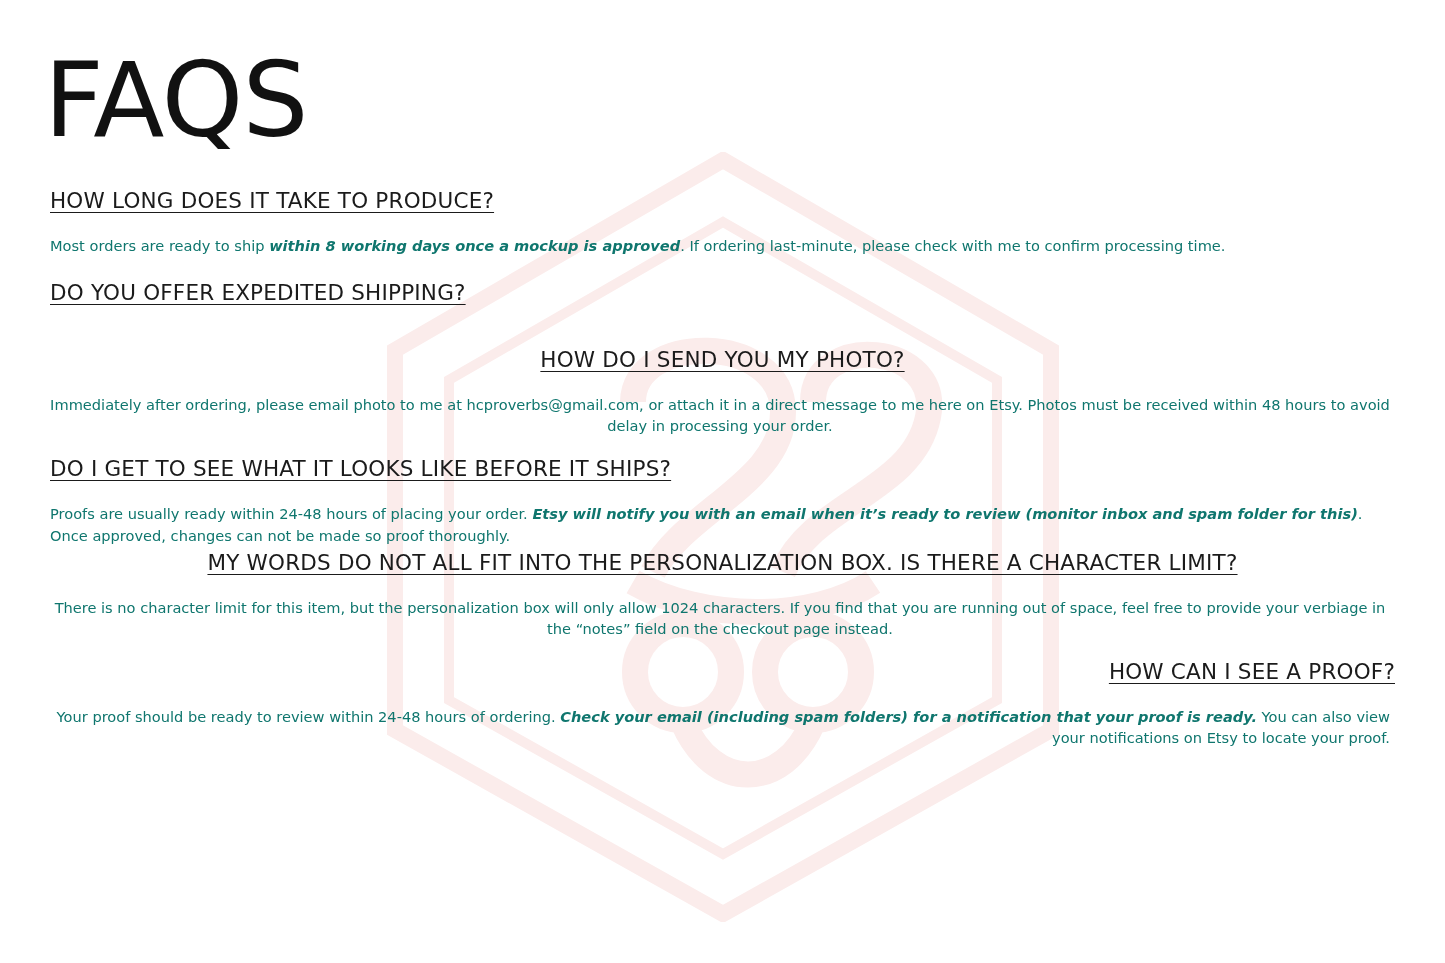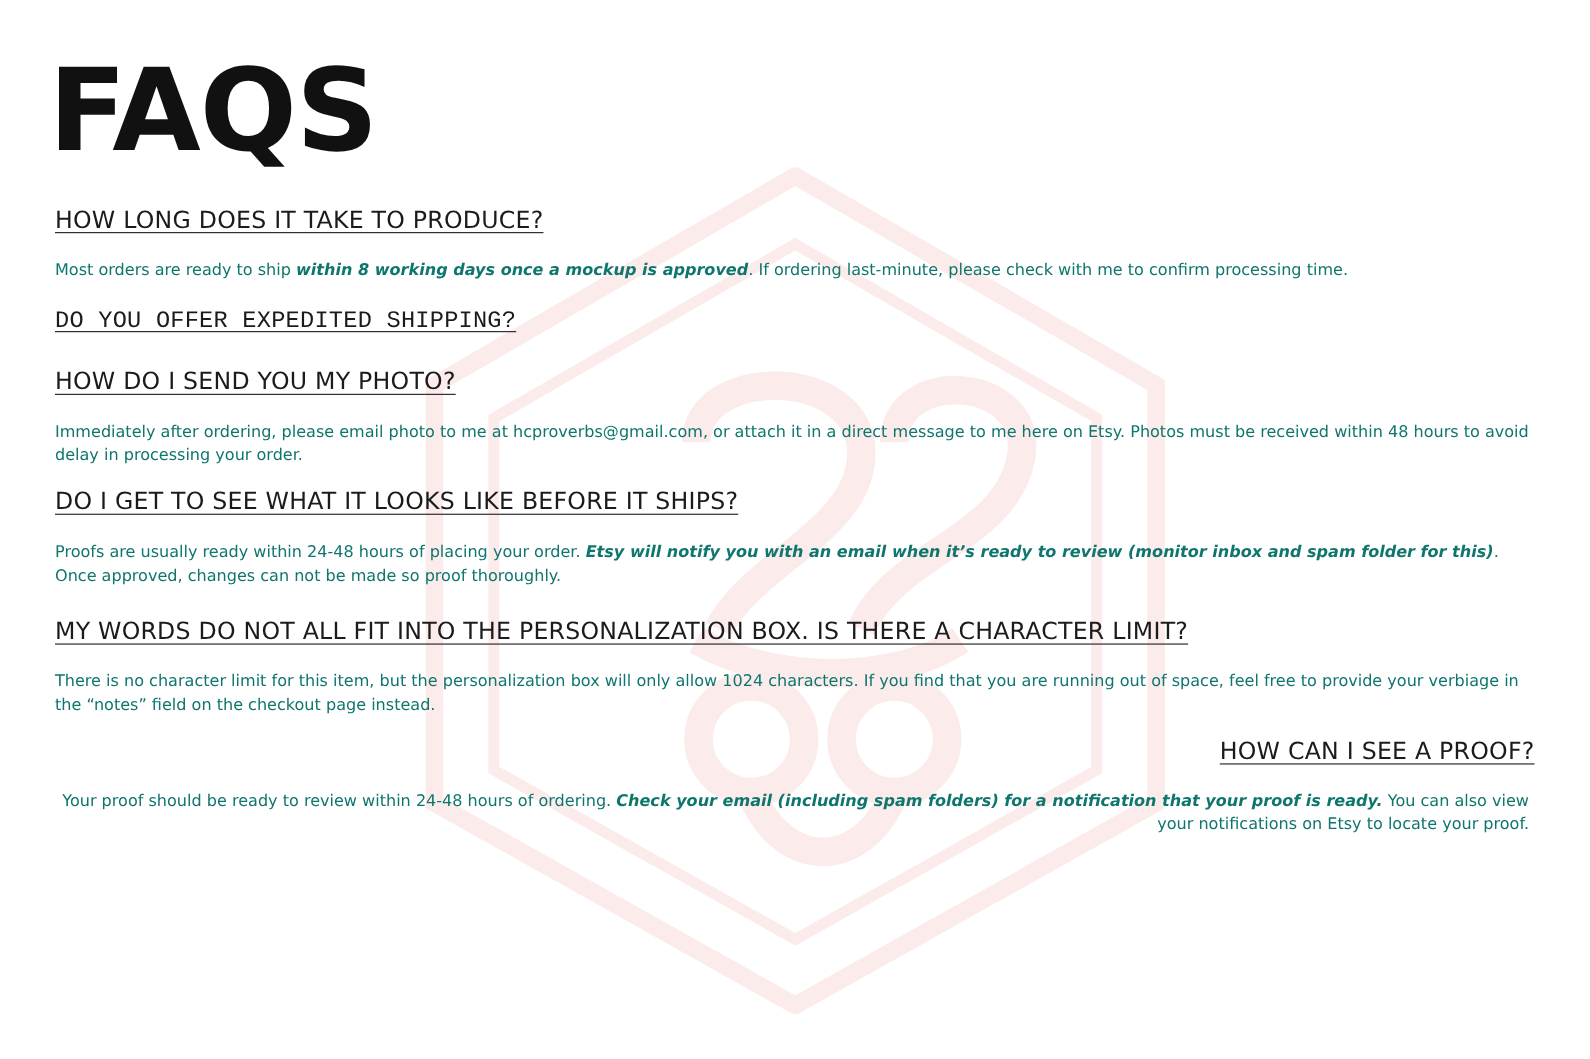--- a/index.html
+++ b/index.html
@@ -32,21 +32,21 @@
   .page {
     position: relative;
     z-index: 1;
     padding: 0;
   }
 
   .title {
     font-family: "DejaVu Sans", "Liberation Sans", sans-serif;
     font-size: 104px;
     line-height: 1;
-    font-weight: 700;
+    font-weight: 400;
     letter-spacing: -1px;
     color: #111111;
     position: absolute;
     left: 44px;
     top: 48px;
   }
 
   .faq-list {
     position: absolute;
     left: 50px;
@@ -77,24 +77,24 @@
     margin: 0 0 0 0;
     max-width: 1340px;
   }
 
   .a b {
     font-weight: bold;
     font-style: italic;
   }
 
   .item-1 { margin-bottom: 24px; }
-  .item-2 { margin-bottom: 9px; font-family: Liberation Mono, monospace; }
-  .item-3 { margin-bottom: 20px; }
-  .item-4 { margin-bottom: 28px; }
-  .item-5 { margin-bottom: 20px; }
+  .item-2 { margin-bottom: 20px; }
+  .item-3 { margin-bottom: 20px; text-align: center; }
+  .item-4 { margin-bottom: 4px; }
+  .item-5 { margin-bottom: 20px; text-align: center; }
   .item-6 { margin-bottom: 20px; text-align: right; }
 </style>
 </head>
 <body>
 
 <svg class="watermark" viewBox="0 0 680 770" xmlns="http://www.w3.org/2000/svg">
   <polygon points="340,8 668,198 668,578 340,762 12,578 12,198" fill="none" stroke="#fbeceb" stroke-width="16"></polygon>
   <polygon points="340,70 614,228 614,548 340,702 66,548 66,228" fill="none" stroke="#fbeceb" stroke-width="10"></polygon>
   <g fill="none" stroke="#fbeceb" stroke-width="26">
     <path d="M250 250 C 250 180, 400 180, 400 260 C 400 330, 300 360, 270 420"></path>

